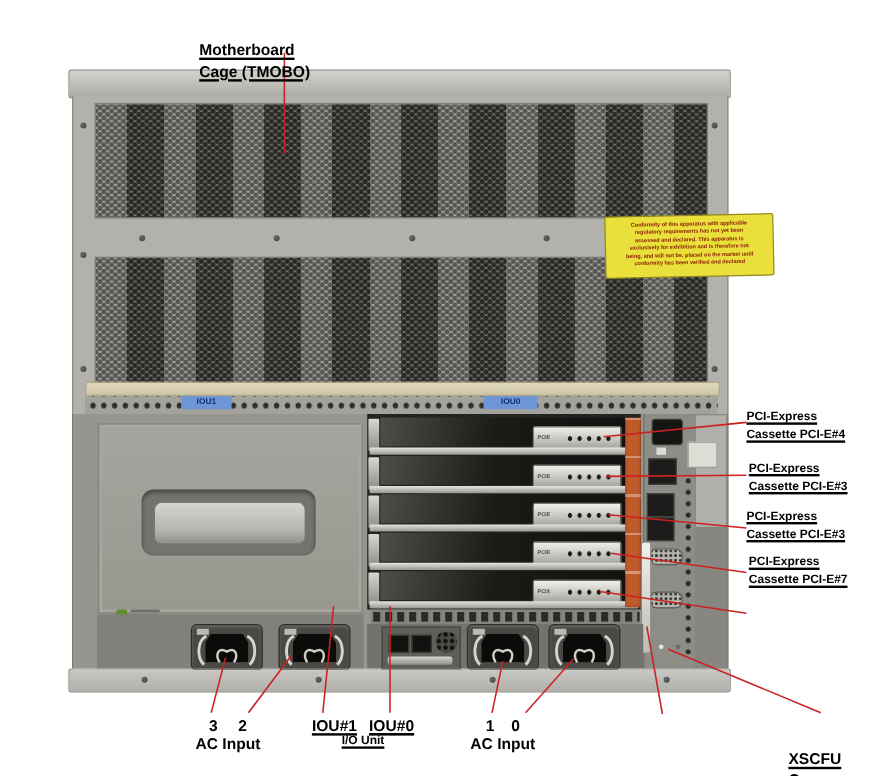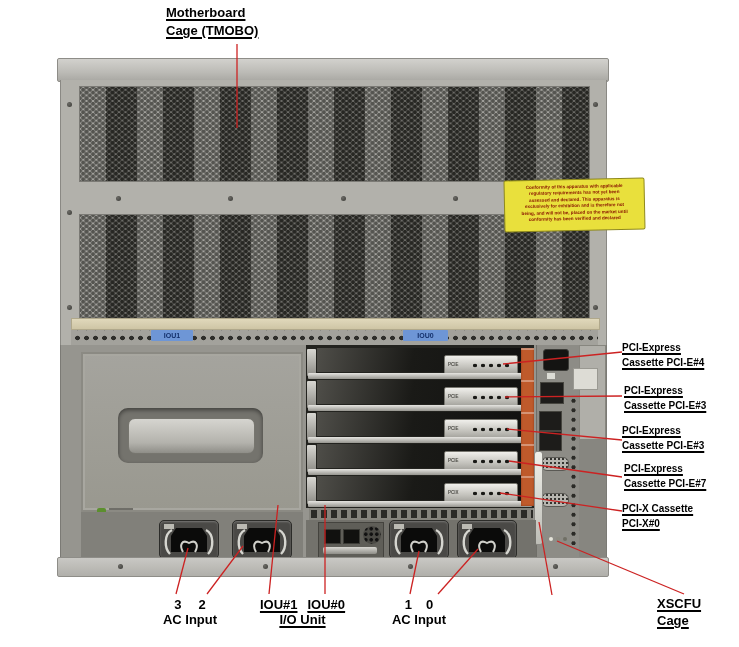--- a/index.html
+++ b/index.html
@@ -113,21 +113,21 @@
   .bottom-rail{position:absolute;left:57px;top:557px;width:550px;height:18px;
     background:linear-gradient(#c9c8c4,#b0afaa);border:1px solid #8e8d88;border-radius:2px;}
 
   
   .lines{position:absolute;left:0;top:0;z-index:5;}
 
   
   .callout{position:absolute;z-index:6;color:#000;font-weight:bold;white-space:nowrap;}
   .callout div{text-decoration:underline;text-underline-offset:2px;text-decoration-thickness:1.5px;}
   .callout.nou div{text-decoration:none;}
-  .c13{font-size:13px;line-height:18px;}
+  .c13{font-size:13px;line-height:18px;margin-top:29px;}
   .c12{font-size:10px;line-height:15px;}
   .numrow{display:flex;}
   .numrow span{font-size:13px;font-weight:bold;}
   .plain{font-size:13px;font-weight:bold;text-decoration:none;}
 </style>
 </head>
 <body>
 
 <div class="canvas">
 
@@ -334,39 +334,35 @@
     <div>Cassette PCI-E#3</div>
   </div>
   <div class="callout c12" style="left:622px;top:423px">
     <div>PCI-Express</div>
     <div>Cassette PCI-E#3</div>
   </div>
   <div class="callout c12" style="left:624px;top:461px">
     <div>PCI-Express</div>
     <div>Cassette PCI-E#7</div>
   </div>
-  <div class="callout c12" style="left:622px;top:501px">
-    <div>PCI-X Cassette</div>
-    <div>PCI-X#0</div>
-  </div>
 
   <div class="callout nou" style="left:150px;top:597px;width:80px;text-align:center">
     <div class="numrow" style="justify-content:center;gap:17px">
       <span>3</span>
       <span>2</span>
     </div>
     <div class="plain">AC Input</div>
   </div>
 
   <div class="callout" style="left:255px;top:597px;width:95px;text-align:center">
     <div class="numrow" style="justify-content:center;gap:10px;font-size:13px">
       <span style="text-underline-offset:2px">IOU#1</span>
       <span style="text-decoration:underline;text-underline-offset:2px">IOU#0</span>
     </div>
-    <div style="font-size:13px">I/O Unit</div>
+    <div style="font-size:10px">I/O Unit</div>
   </div>
 
   <div class="callout nou" style="left:388px;top:597px;width:62px;text-align:center">
     <div class="numrow" style="justify-content:center;gap:14px">
       <span>1</span>
       <span>0</span>
     </div>
     <div class="plain">AC Input</div>
   </div>
 

